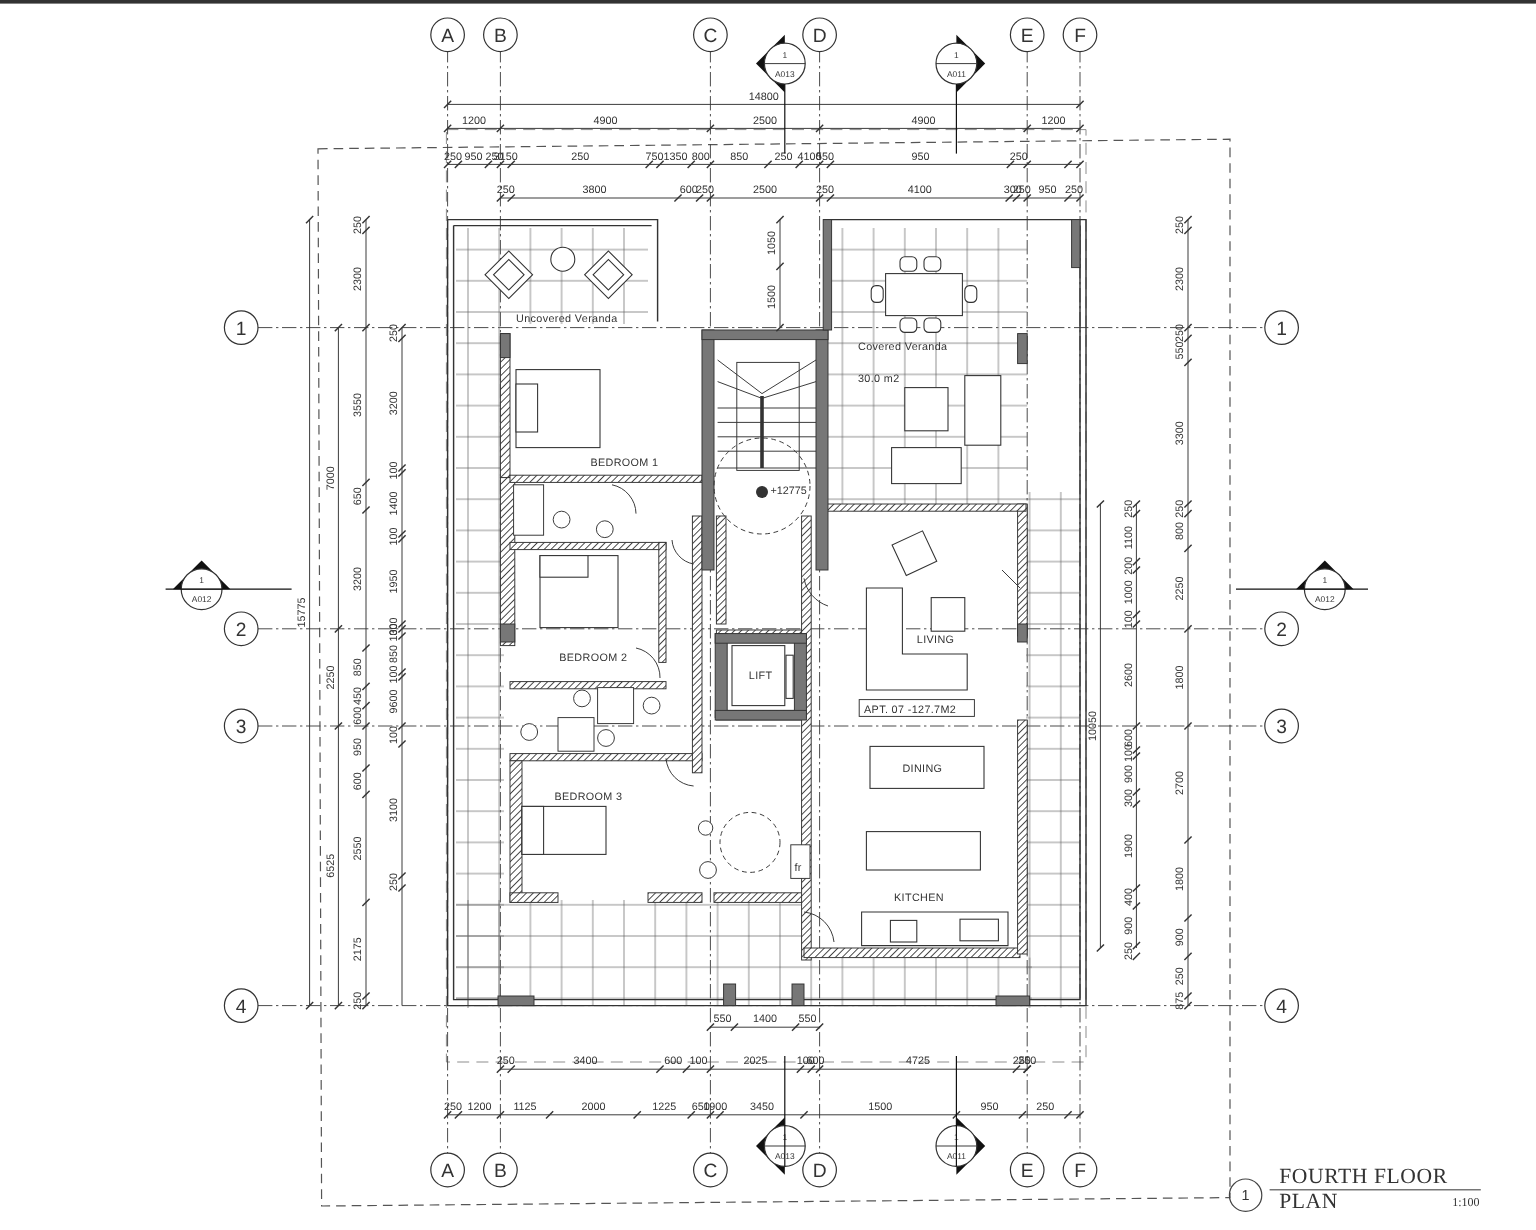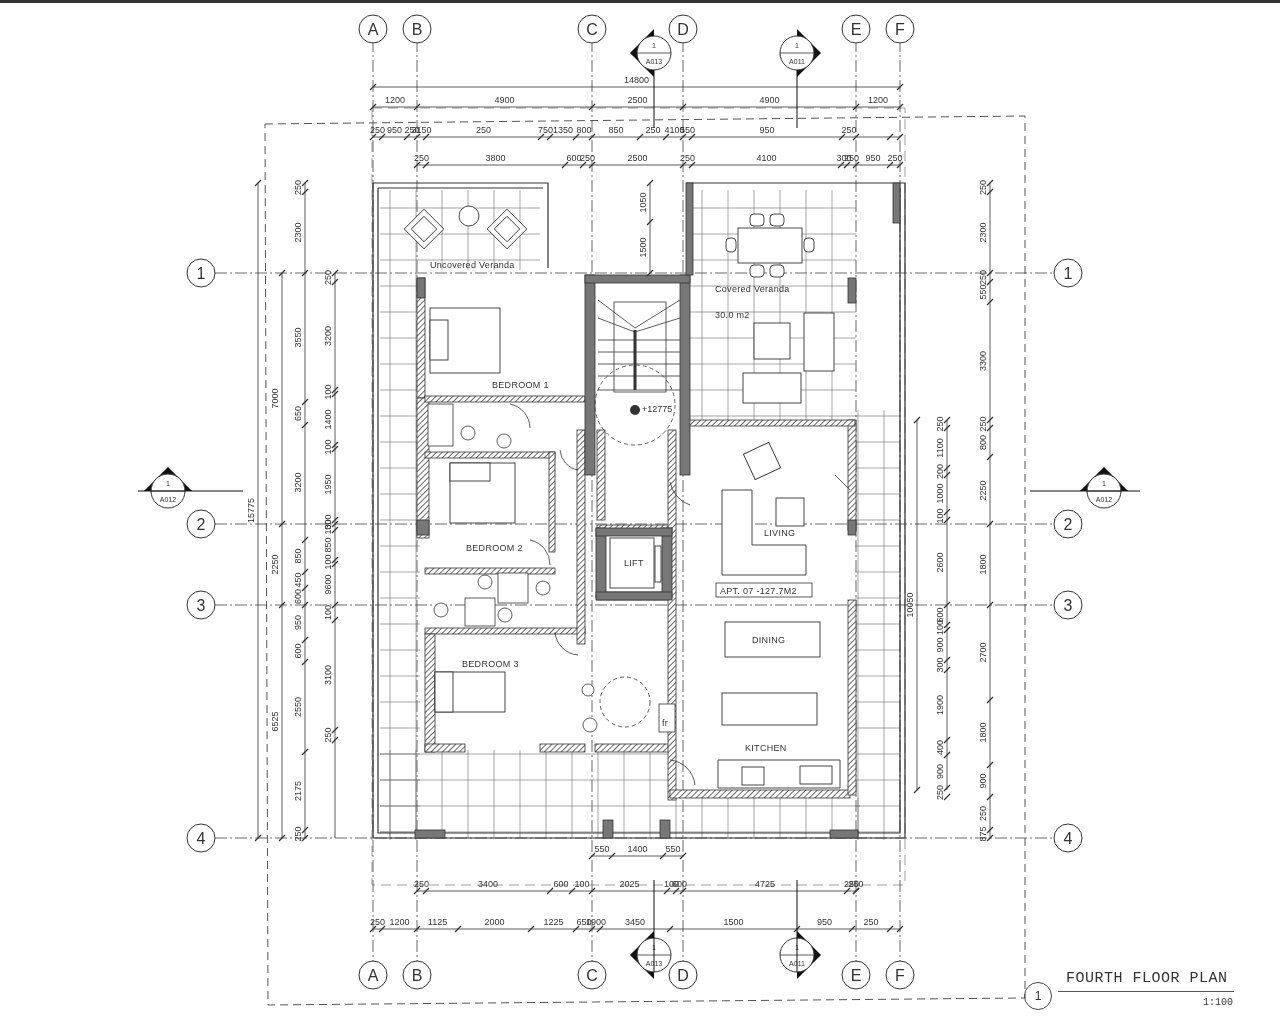--- a/index.html
+++ b/index.html
@@ -5,22 +5,22 @@
   html, body { margin: 0; padding: 0; background: #fff; }
   body { width: 1280px; height: 1025px; overflow: hidden; position: relative; font-family: "Liberation Sans", sans-serif; }
   #topbar { position: absolute; left: 0; top: 0; width: 1280px; height: 3px; background: #333; }
   svg#plan { position: absolute; left: 0; top: 0; }
   svg text { font-family: "Liberation Sans", sans-serif; fill: #333; }
   .dim { font-size: 9px; }
   .room { font-size: 9px; letter-spacing: 0.3px; }
   .bubble { font-size: 16px; }
   .sec { font-size: 7px; }
   .title-block { position: absolute; left: 1022px; top: 965px; width: 215px; height: 55px; }
-  .title-text { position: absolute; left: 44px; top: 5px; font-size: 15px; letter-spacing: 0.5px; color: #333; font-family: Liberation Mono, monospace; }
-  .title-scale { position: absolute; right: 4px; top: 32px; font-size: 10px; color: #333; font-family: Liberation Mono, monospace; }
+  .title-text { position: absolute; left: 44px; top: 5px; font-size: 18px; letter-spacing: 0.5px; color: #333; font-family: Liberation Serif, serif; }
+  .title-scale { position: absolute; right: 4px; top: 32px; font-size: 10px; color: #333; font-family: Liberation Serif, serif; }
   .title-line { position: absolute; left: 36px; top: 26px; width: 176px; height: 1px; background: #555; }
   .title-circle { position: absolute; left: 2px; top: 17px; width: 26px; height: 26px; border: 1px solid #444; border-radius: 50%; text-align: center; line-height: 26px; font-size: 12px; color: #333; font-family: "Liberation Sans", sans-serif; }
 </style>
 </head>
 <body>
 
 <div id="topbar"></div>
 
 <svg id="plan" width="1280" height="1025" viewBox="0 0 1280 1025">
   <defs>

